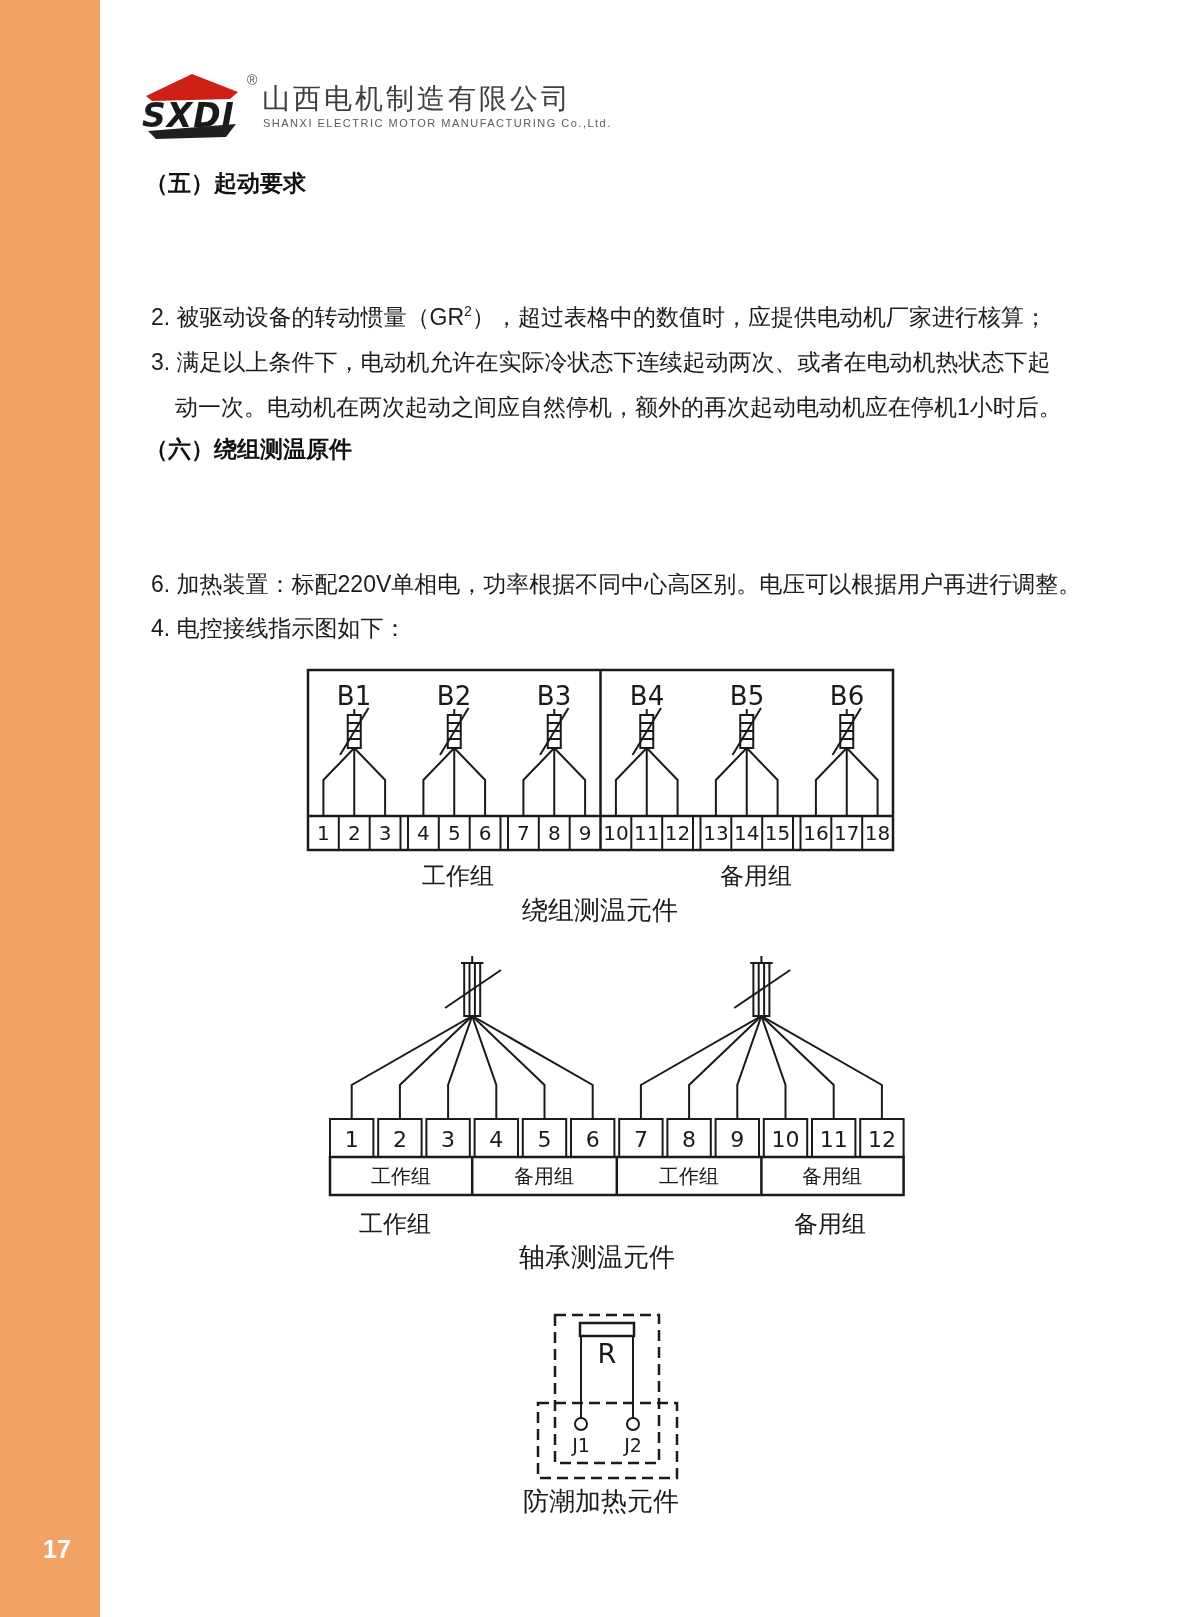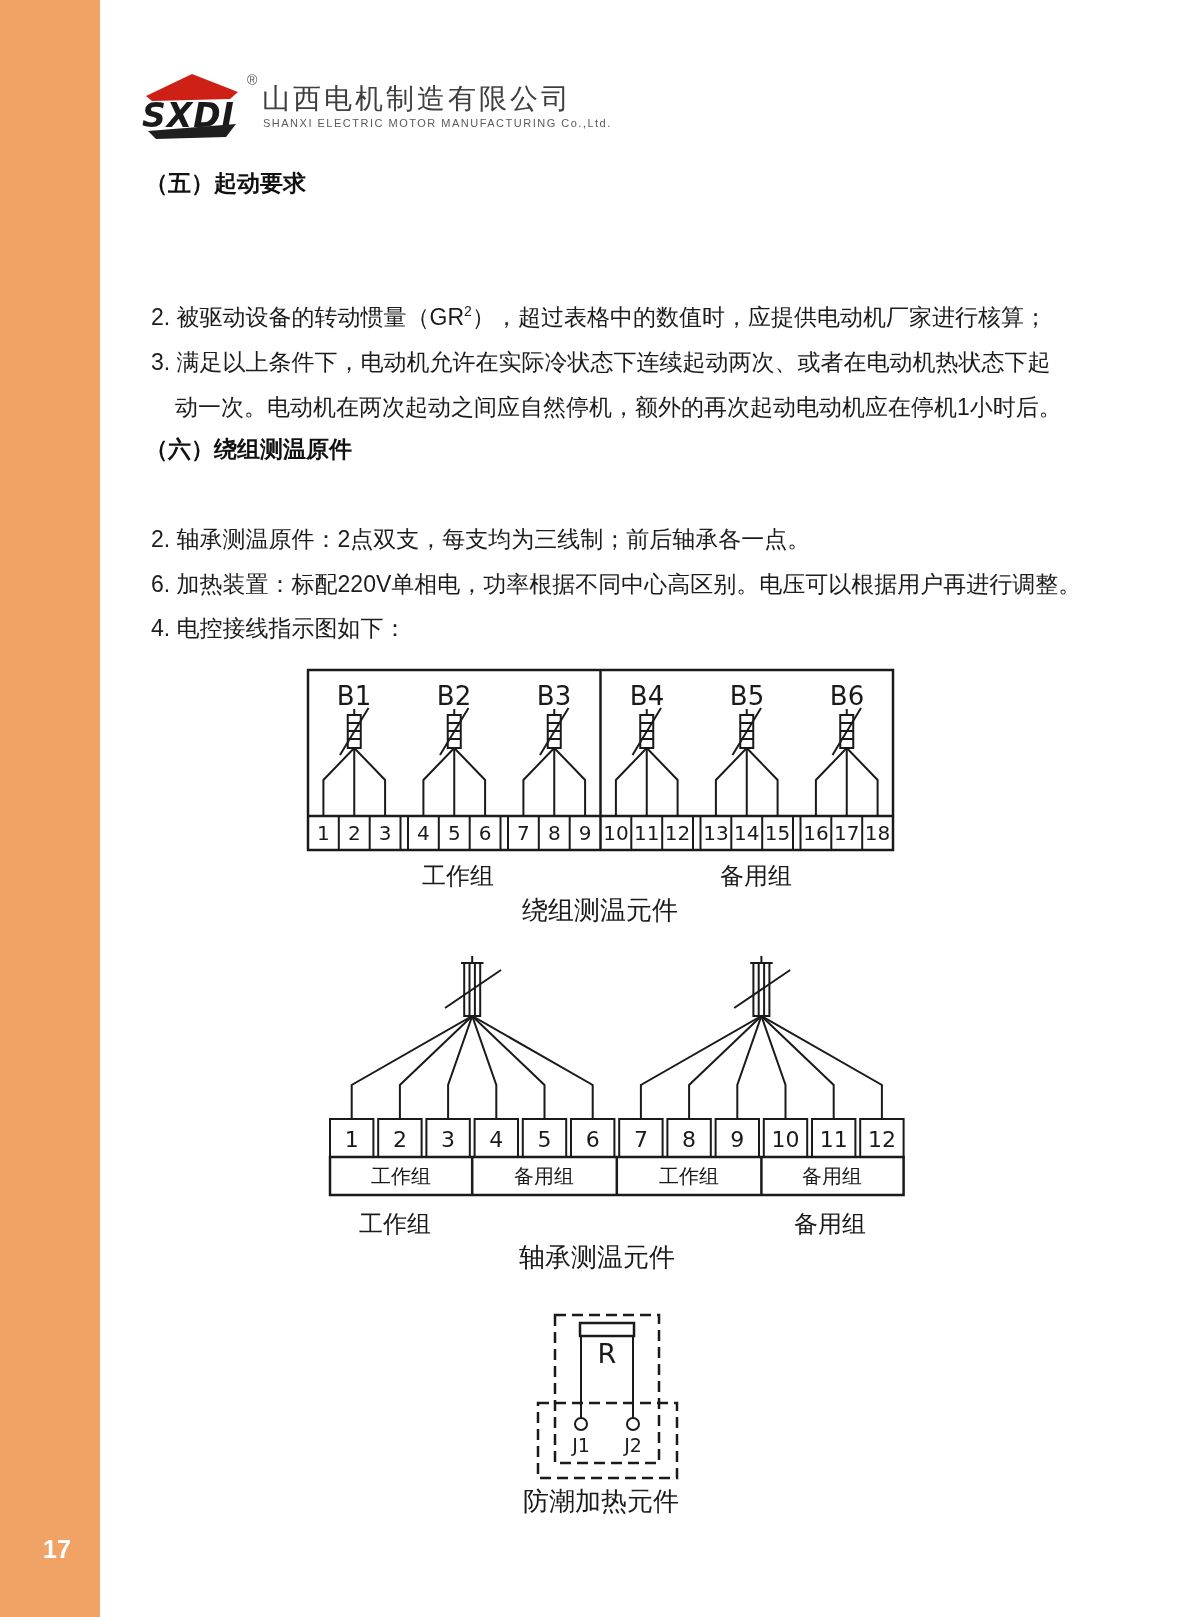--- a/index.html
+++ b/index.html
@@ -38,21 +38,20 @@
   <div class="logo-reg">®</div>
   <div class="logo-cn">山西电机制造有限公司</div>
   <div class="logo-en">SHANXI ELECTRIC MOTOR MANUFACTURING Co.,Ltd.</div>
 
   <div class="txt hd" style="left:137px;top:168px;">（五）起动要求</div>
   <div class="txt" style="left:151px;top:302px;"><span>2. 被驱动设备的转动惯量（GR</span><sup>2</sup><span>），超过表格中的数值时，应提供电动机厂家进行核算；</span></div>
   <div class="txt" style="left:151px;top:347px;">3. 满足以上条件下，电动机允许在实际冷状态下连续起动两次、或者在电动机热状态下起</div>
   <div class="txt" style="left:175px;top:392px;">动一次。电动机在两次起动之间应自然停机，额外的再次起动电动机应在停机1小时后。</div>
 
   <div class="txt hd" style="left:137px;top:434px;">（六）绕组测温原件</div>
-  <div class="txt" style="left:151px;top:524px;">2. 轴承测温原件：2点双支，每支均为三线制；前后轴承各一点。</div>
   <div class="txt" style="left:151px;top:569px;">6. 加热装置：标配220V单相电，功率根据不同中心高区别。电压可以根据用户再进行调整。</div>
   <div class="txt" style="left:151px;top:613px;text-align:right;">4. 电控接线指示图如下：</div>
 
   <svg class="dg" style="left:300px;top:655px;" width="600" height="275" viewBox="0 0 600 275">
     <rect class="ln" x="8" y="15" width="585" height="180" stroke-width="2.5"></rect>
     <line class="ln" x1="8" y1="161" x2="593" y2="161" stroke-width="2.5"></line>
     <line class="ln" x1="300.5" y1="15" x2="300.5" y2="161" stroke-width="2.5"></line>
 
     <g class="ln" stroke-width="2">
       <rect x="8" y="161" width="92.5" height="34"></rect>

